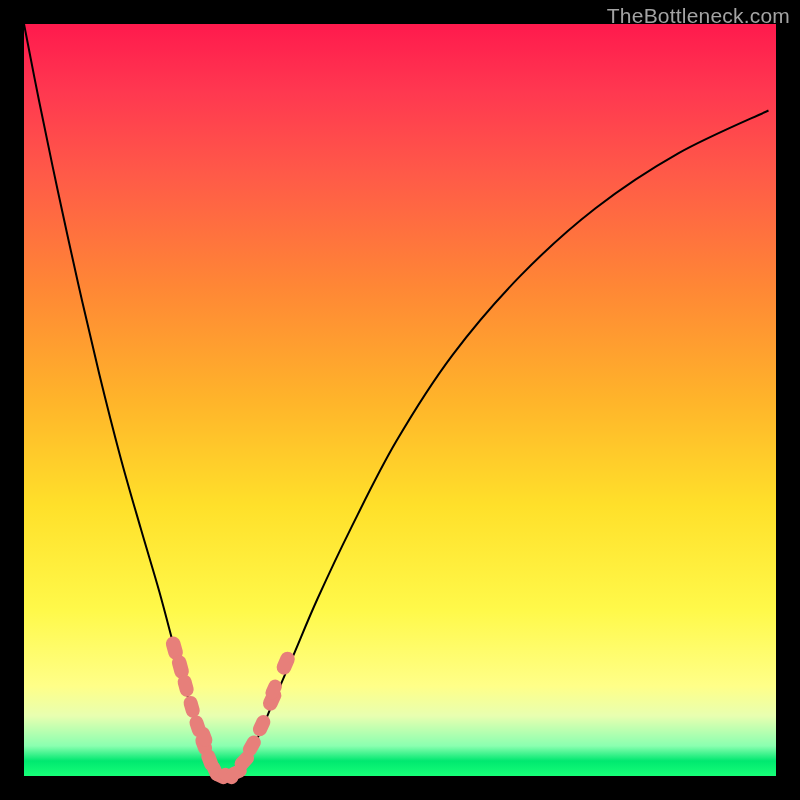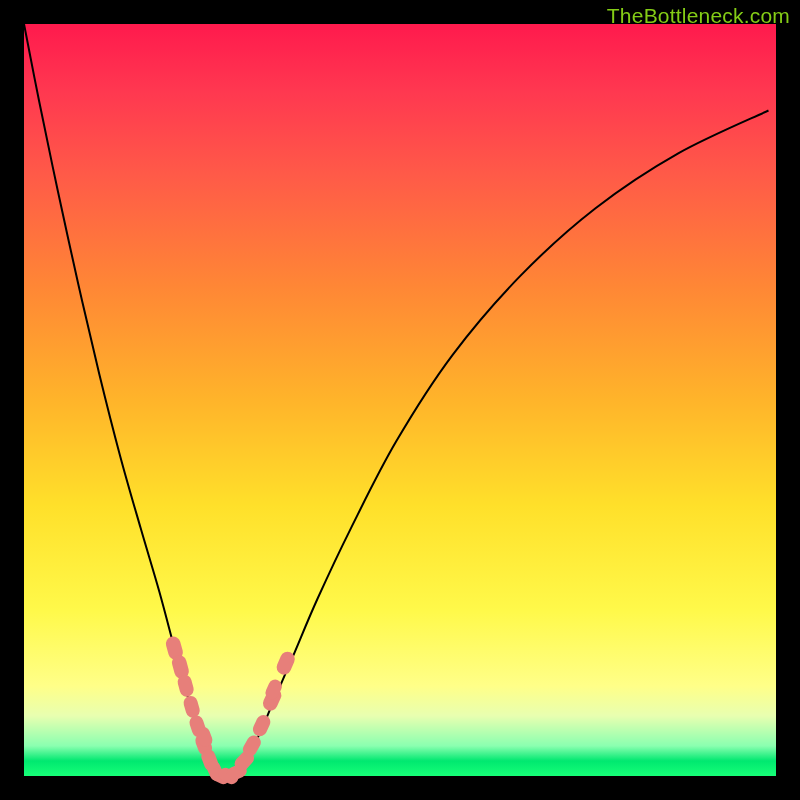--- a/index.html
+++ b/index.html
@@ -31,21 +31,21 @@
       #00e870 98%,
       #17ff77 100%
     );
   }
   .watermark {
     position: absolute;
     top: 4px;
     right: 10px;
     font-size: 21px;
     font-weight: 500;
-    color: #84cc16;
+    color: #a3a3a3;
     letter-spacing: 0.2px;
   }
   svg.plot {
     position: absolute;
     left: 0;
     top: 0;
     width: 752px;
     height: 752px;
     overflow: visible;
   }

